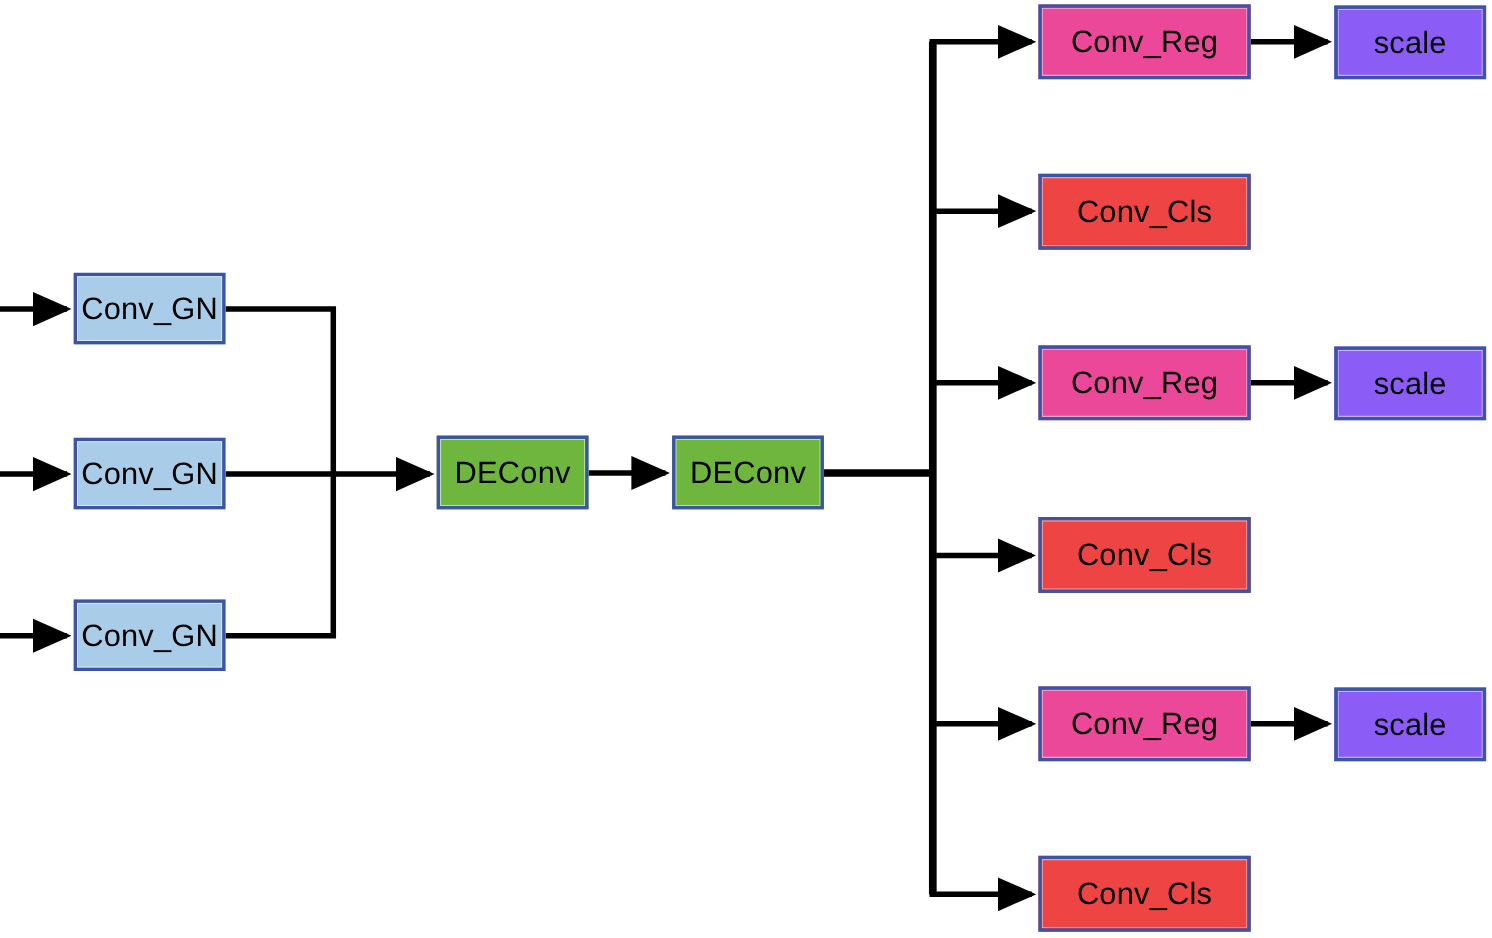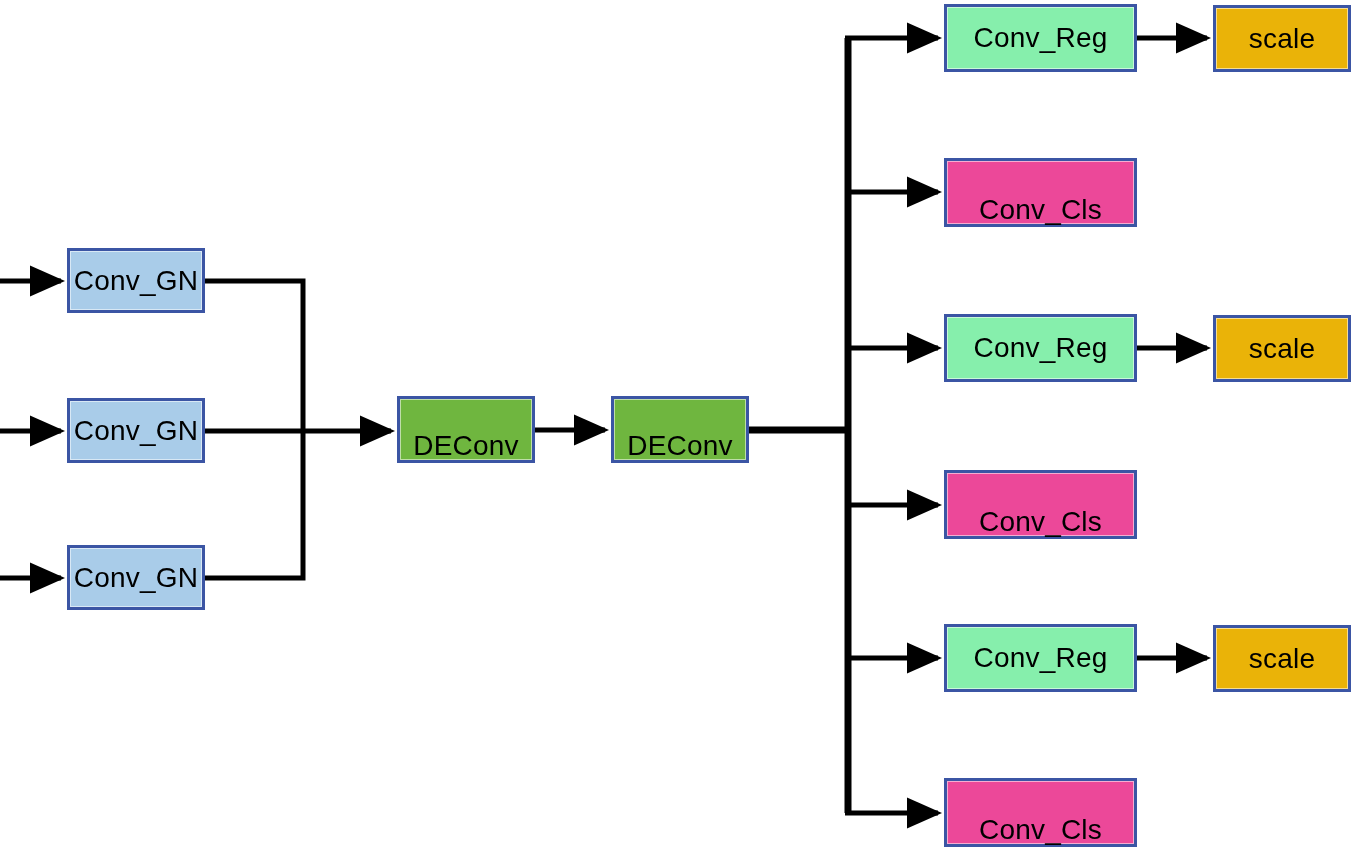--- a/index.html
+++ b/index.html
@@ -31,24 +31,24 @@
     justify-content: center;
     color: #000000;
     font-size: 28px;
     line-height: 1;
     letter-spacing: 0.2px;
     white-space: nowrap;
     z-index: 5;
     box-shadow: inset 0 0 0 1px rgba(255,255,255,0.55);
   }
   .node.blue   { background: #A9CCE9; text-align: center; }
-  .node.green  { background: #6FB63F; align-items: flex-end; }
-  .node.orange { background: #86efac; }
-  .node.gray   { background: #ec4899; align-items: flex-end; }
-  .node.mint   { background: #eab308; }
+  .node.green  { background: #6FB63F; }
+  .node.orange { background: #ec4899; }
+  .node.gray   { background: #ef4444; }
+  .node.mint   { background: #8b5cf6; }
   .node-label { pointer-events: none; }
 </style>
 </head>
 <body>
 
 <div id="canvas">
 
   <svg id="wires" viewBox="0 0 1356 853" xmlns="http://www.w3.org/2000/svg">
     <defs>
       <marker id="arrowhead" markerWidth="7" markerHeight="7" refX="6.2" refY="3.5" orient="auto" markerUnits="strokeWidth">

